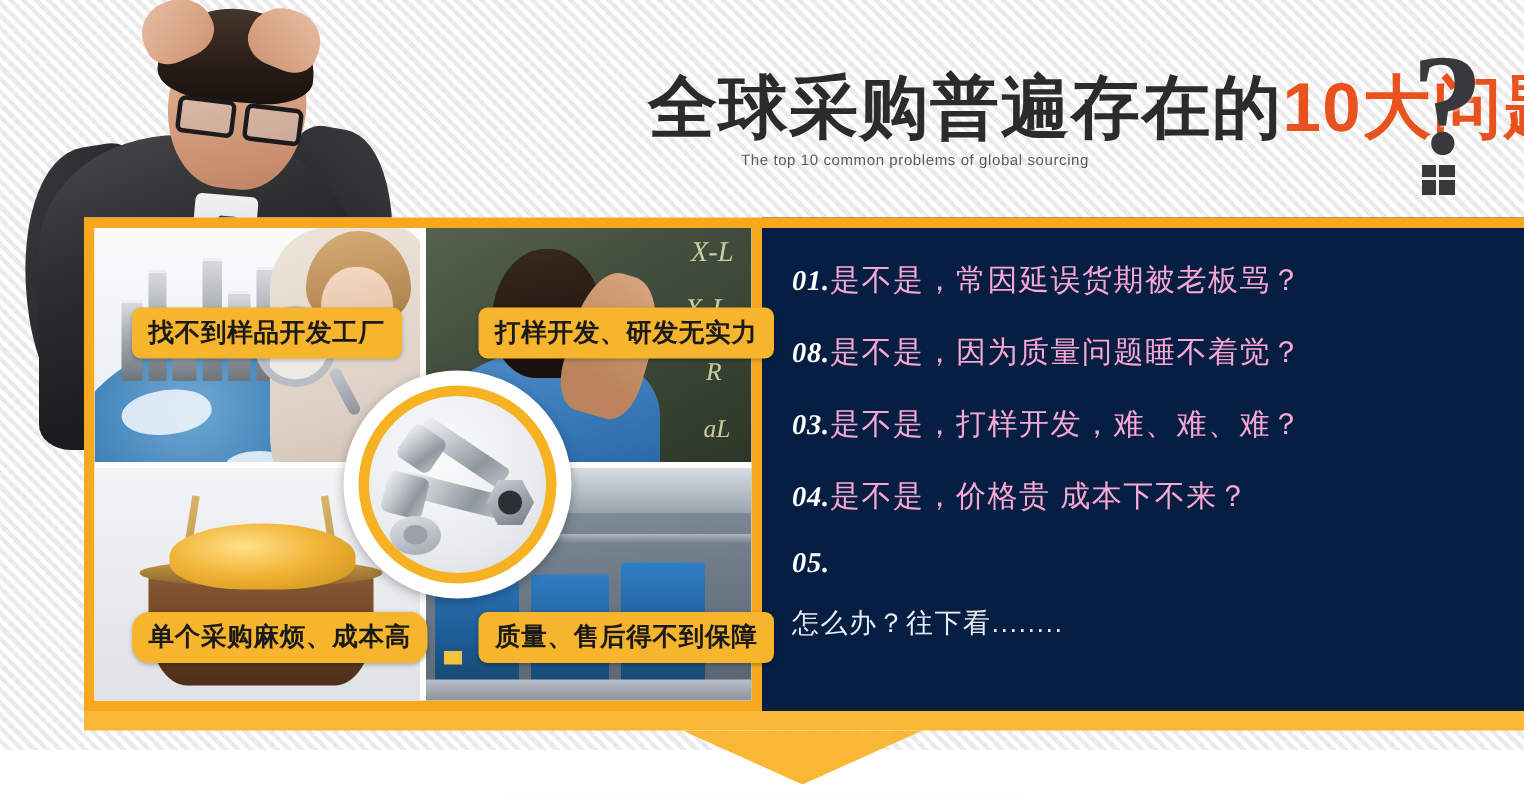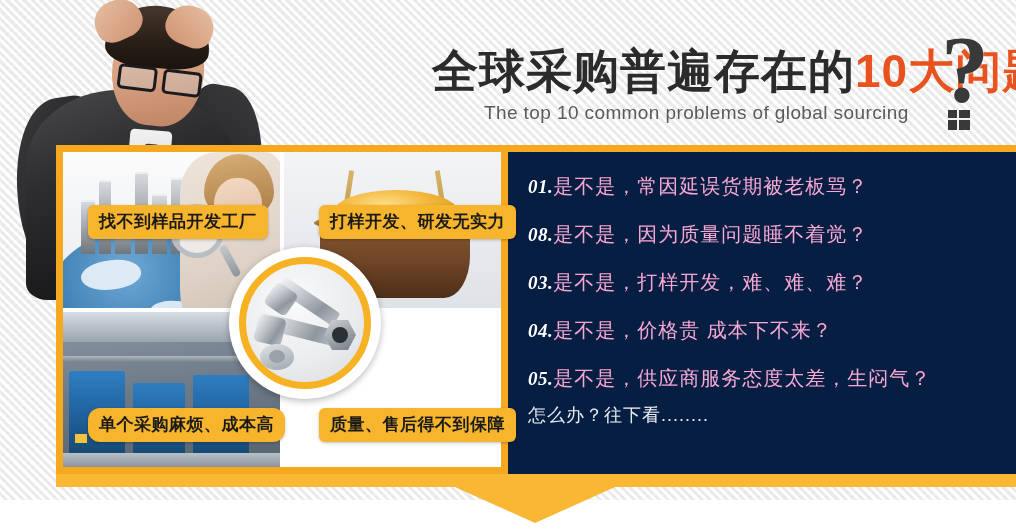--- a/index.html
+++ b/index.html
@@ -60,22 +60,22 @@
     -webkit-background-clip: text;
     background-clip: text;
     text-shadow: 0 1px 0 rgba(255,255,255,0.6);
   }
   .title-accent {
     color: #e8521e;
     text-shadow: 0 1px 0 rgba(255,255,255,0.5);
   }
   .subtitle {
     position: absolute;
-    left: 52px; top: 58px;
-    font-size: 19px;
+    left: 62px; top: 58px;
+    font-size: 10px;
     color: #5a5a5a;
     letter-spacing: 0.4px;
     white-space: nowrap;
   }
   
   .qmark {
     position: absolute;
     left: 941px; top: 22px;
     font-size: 96px;
     line-height: 96px;
@@ -488,20 +488,29 @@
         <div class="bldg" style="left:108px;width:12px;height:74px;"></div>
         <div class="bldg" style="left:124px;width:16px;height:48px;"></div>
         <div class="bldg" style="left:144px;width:13px;height:66px;"></div>
         <div class="person"></div>
         <div class="p-hair"></div>
         <div class="p-face"></div>
         <div class="magnifier"></div>
         <div class="mag-handle"></div>
       </div>
 
+      <div class="cell c2">
+        <div class="chalk k1">X-L</div>
+        <div class="chalk k2">X-L</div>
+        <div class="chalk k3">R</div>
+        <div class="chalk k4">aL</div>
+        <div class="boy-body"></div>
+        <div class="boy-head"></div>
+        <div class="boy-arm"></div>
+      </div>
 
       <div class="cell c3">
         <div class="chain ch1"></div>
         <div class="chain ch2"></div>
         <div class="bowl"></div>
         <div class="bowl-rim"></div>
         <div class="gold"></div>
       </div>
 
       <div class="cell c4">
@@ -547,21 +556,20 @@
       <div class="list-item">
         <span class="li-num">03.</span>
         <span class="li-text">是不是，打样开发，难、难、难？</span>
       </div>
       <div class="list-item">
         <span class="li-num">04.</span>
         <span class="li-text">是不是，价格贵 成本下不来？</span>
       </div>
       <div class="list-item">
         <span class="li-num">05.</span>
-        <span class="li-text">是不是，供应商服务态度太差，生闷气？</span>
       </div>
 
     </div>
     <div class="list-footer">怎么办？往下看........</div>
   </div>
   <div class="navy-top-rule"></div>
 
   <div class="bottom-band"></div>
   <div class="bottom-arrow"></div>
 

